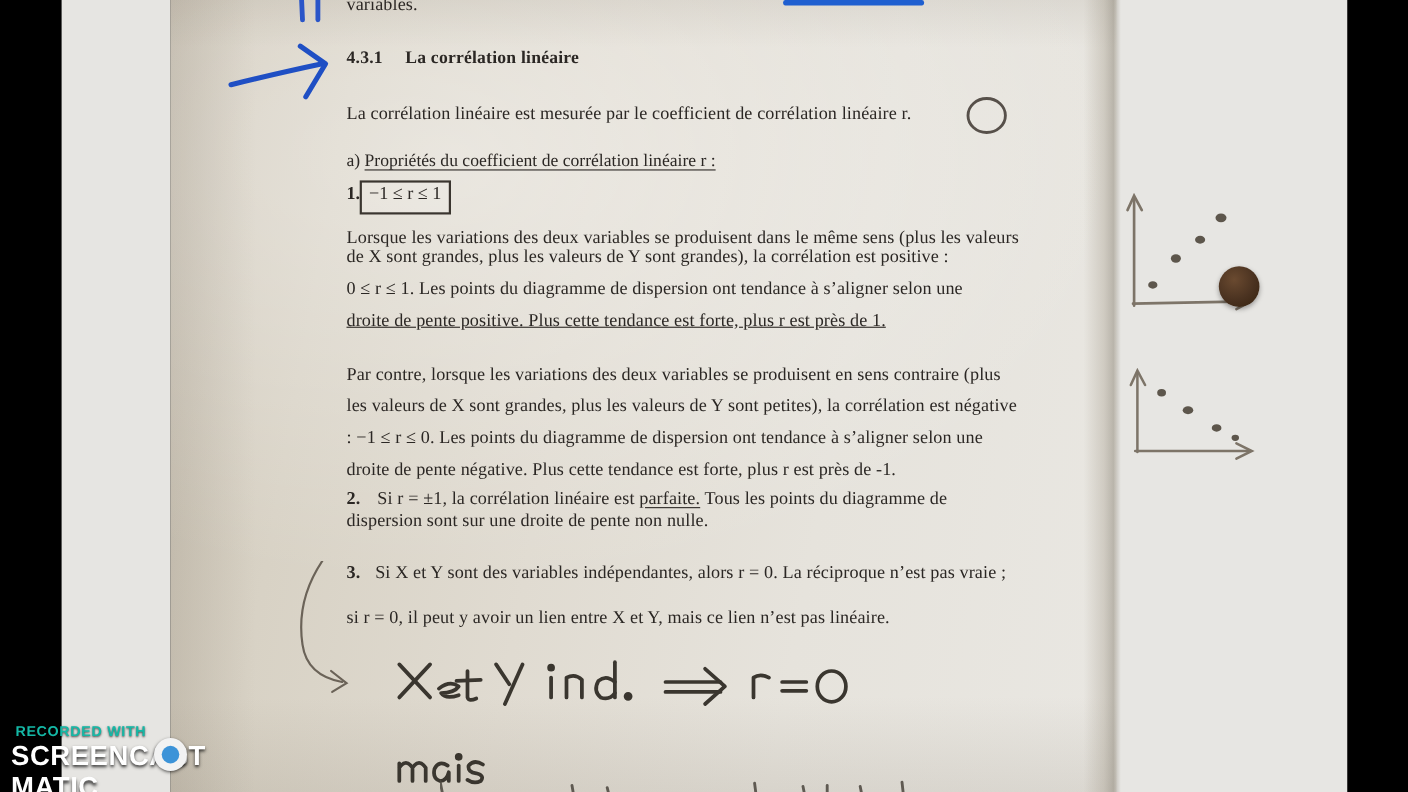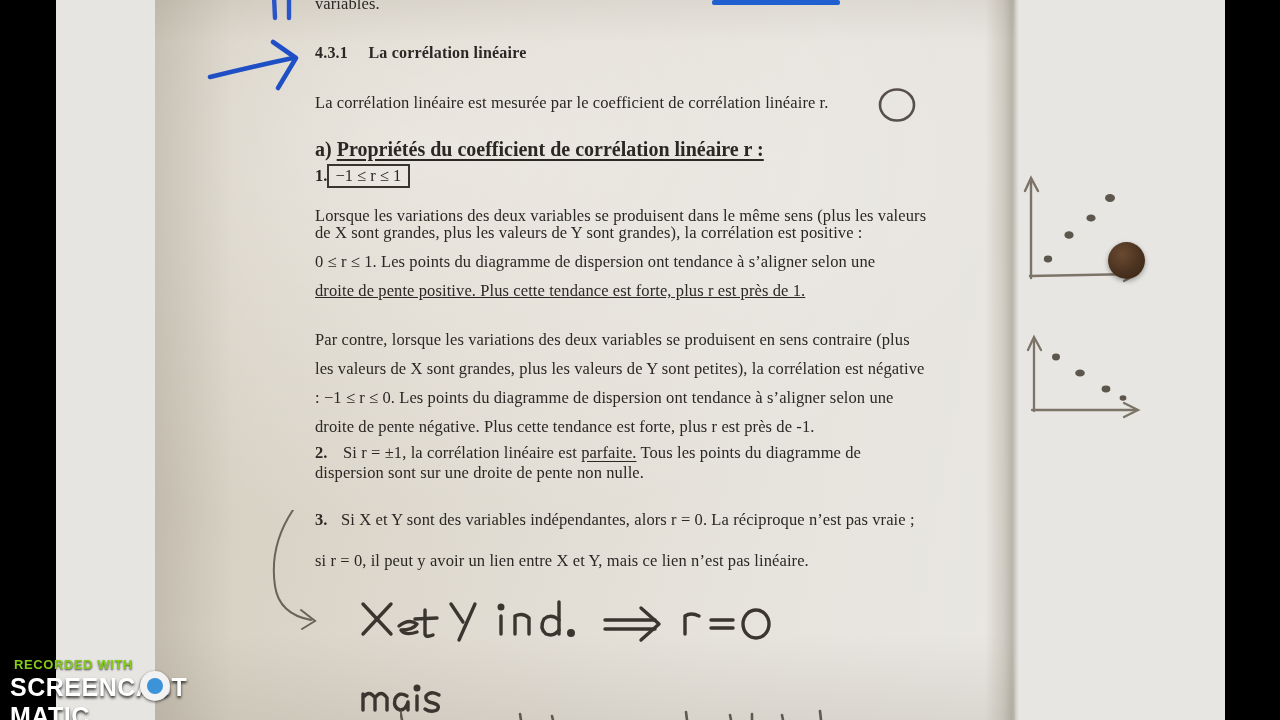--- a/index.html
+++ b/index.html
@@ -31,35 +31,35 @@
   #page-edge{position:absolute;left:985px;top:0;width:34px;height:720px;
              background:linear-gradient(to right, rgba(150,140,122,0) 0%, rgba(150,140,122,.30) 55%, rgba(120,112,96,.42) 80%, rgba(255,255,255,0) 100%);}
 
   
   #col{position:absolute;left:160px;top:0;width:690px;color:#2b2724;}
   .ln{position:absolute;white-space:nowrap;}
   .just{position:absolute;display:flex;justify-content:space-between;}
 
   .body-t{font-size:16.5px;letter-spacing:.1px;}
   .head{font-size:16px;font-weight:bold;letter-spacing:.2px;}
-  .sub{font-size:20px;font-weight:bold;}
+  .sub{font-size:16px;font-weight:normal;}
   .u{text-decoration:underline;text-underline-offset:3px;}
   .b{font-weight:bold;}
 
   
-  .boxed{display:inline-block;border:2px solid #3a352f;padding:0px 7px 0 6px;
+  .boxed{display:inline-block;border:2px solid #3a352f;padding:0px 7px 7px 6px;
          font-size:16.5px;background:rgba(255,255,255,.12);}
 
   
   .ann{position:absolute;pointer-events:none;}
 
   
   #wm{position:absolute;left:0;bottom:5px;width:262px;height:62px;}
   #wm .r1{position:absolute;left:14px;top:4px;font-family:"Liberation Sans",sans-serif;
-          font-weight:bold;font-size:13px;color:#84cc16;letter-spacing:.6px;
+          font-weight:bold;font-size:13px;color:#14b8a6;letter-spacing:.6px;
           text-shadow:0 1px 2px rgba(0,0,0,.75);}
   #wm .r2{position:absolute;left:10px;top:20px;font-family:"Liberation Sans",sans-serif;
           font-weight:bold;font-size:25px;color:#fff;letter-spacing:.5px;
           text-shadow:0 2px 3px rgba(0,0,0,.8);}
   #wm .r2 .gap{display:inline-block;width:42px;}
   #wm .ring{position:absolute;left:140px;top:18px;width:30px;height:30px;border-radius:50%;
             background:#f2f2f2;box-shadow:0 1px 3px rgba(0,0,0,.6);}
   #wm .ring:after{content:"";position:absolute;left:7px;top:7px;width:16px;height:16px;
             border-radius:50%;background:#3c93d8;}
 </style>

